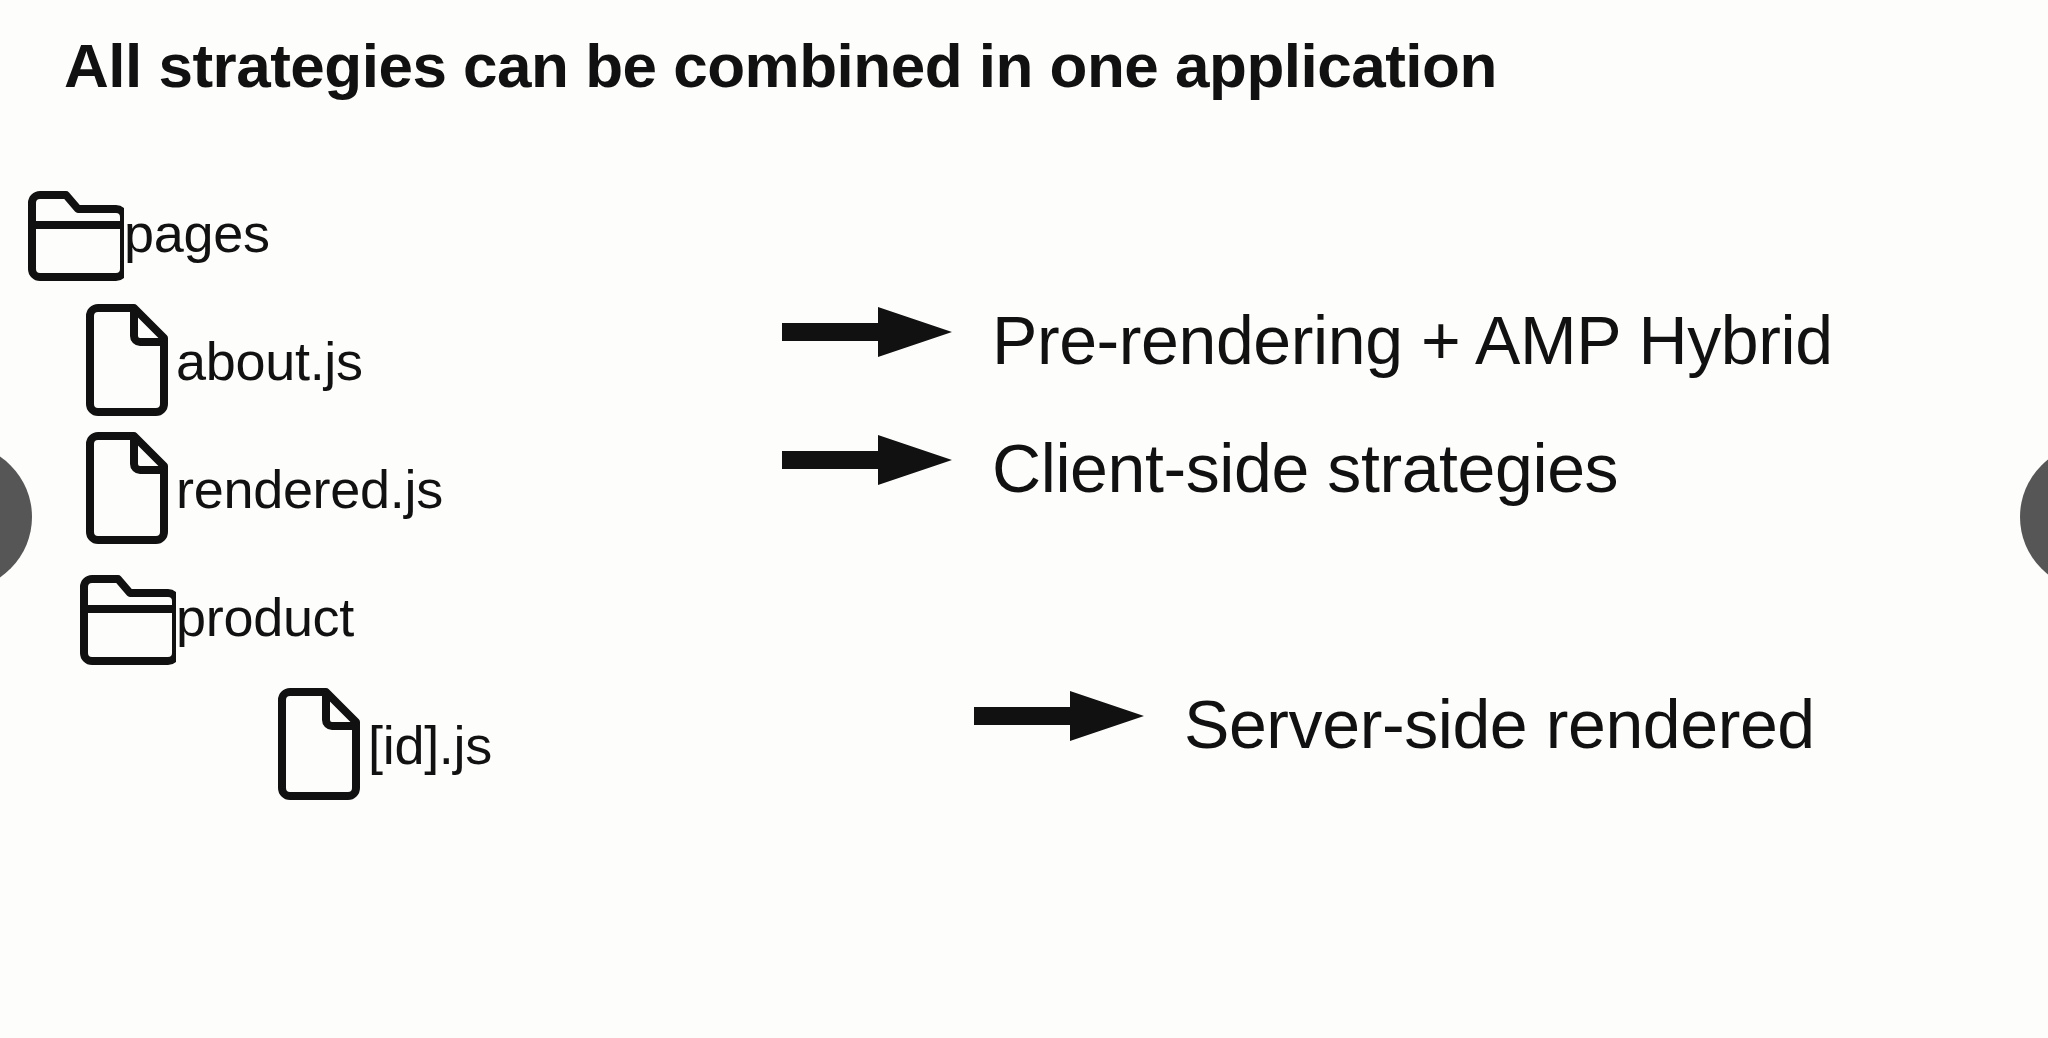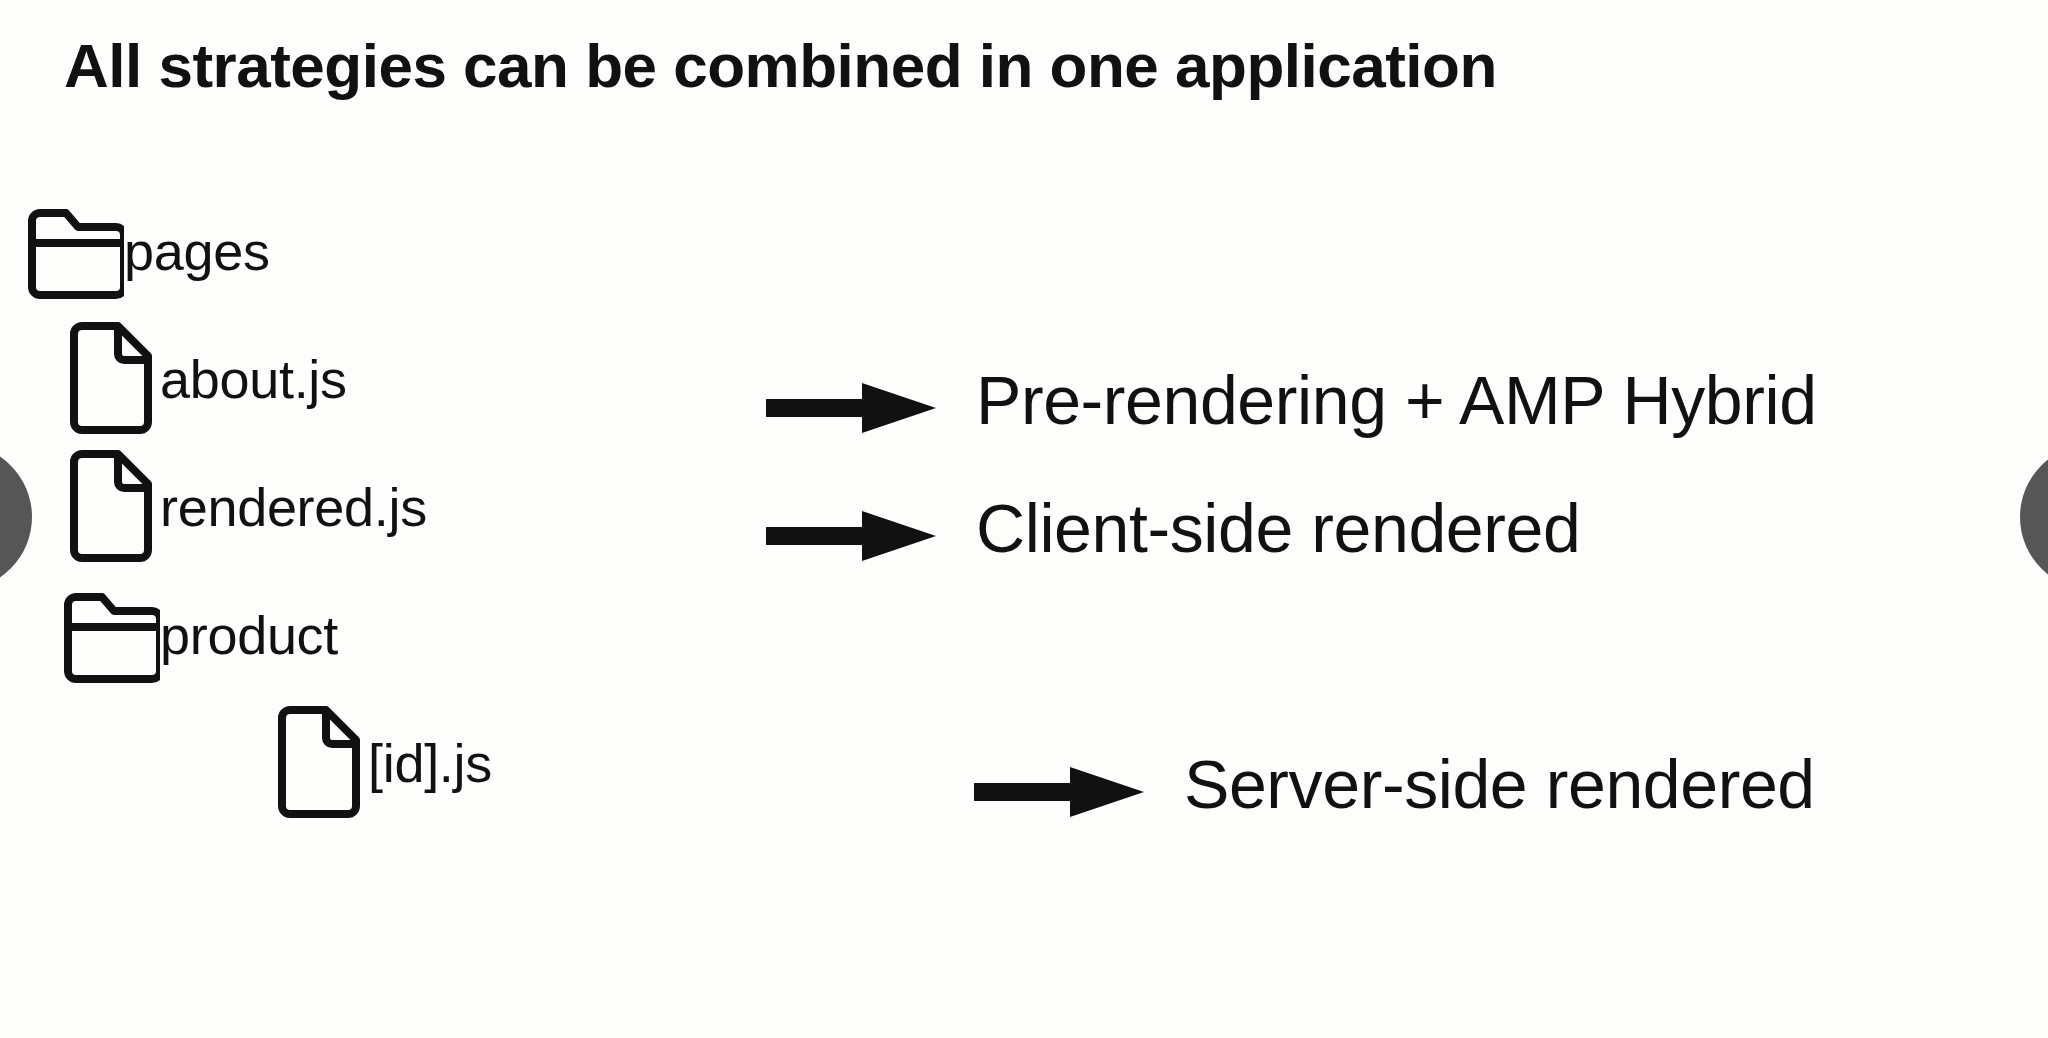--- a/index.html
+++ b/index.html
@@ -43,26 +43,26 @@
     position: absolute;
     left: 0;
     top: 178px;
     width: 2048px;
   }
 
   .tree-row {
     position: relative;
     height: 128px;
     display: flex;
-    align-items: flex-end;
+    align-items: flex-start;
     white-space: nowrap;
   }
 
   .tree-row[data-depth="0"] { padding-left: 28px; }
-  .tree-row[data-depth="1"] { padding-left: 64px; }
+  .tree-row[data-depth="1"] { padding-left: 80px; }
   .tree-row[data-depth="2"] { padding-left: 272px; }
 
   .icon-slot {
     width: 96px;
     height: 110px;
     flex: 0 0 96px;
     display: flex;
     align-items: center;
     justify-content: flex-start;
   }
@@ -164,21 +164,21 @@
             <path d="M54 6 v28 a6 6 0 0 0 6 6 h24" fill="none" stroke="#111111" stroke-width="8" stroke-linejoin="round"></path>
           </svg>
         </span>
         <span class="node-label">rendered.js</span>
       </div>
       <div class="arrow-slot">
         <svg width="170" height="52" viewBox="0 0 170 52" aria-hidden="true">
           <path d="M0 17 h96 v-16 l74 25 l-74 25 v-16 h-96 z" fill="#111111"></path>
         </svg>
       </div>
-      <span class="strategy">Client-side rendered</span>
+      <span class="strategy">Client-side strategies</span>
     </div>
 
     <div class="tree-row" data-depth="1">
       <div class="row-main">
         <span class="icon-slot">
           <svg width="96" height="100" viewBox="0 0 96 100" aria-hidden="true">
             <path d="M4 20 a8 8 0 0 1 8 -8 h26 l12 14 h38 a8 8 0 0 1 8 8 v52 a8 8 0 0 1 -8 8 h-76 a8 8 0 0 1 -8 -8 z" fill="none" stroke="#111111" stroke-width="8" stroke-linejoin="round"></path>
             <path d="M4 42 h88" fill="none" stroke="#111111" stroke-width="8" stroke-linecap="round"></path>
           </svg>
         </span>

